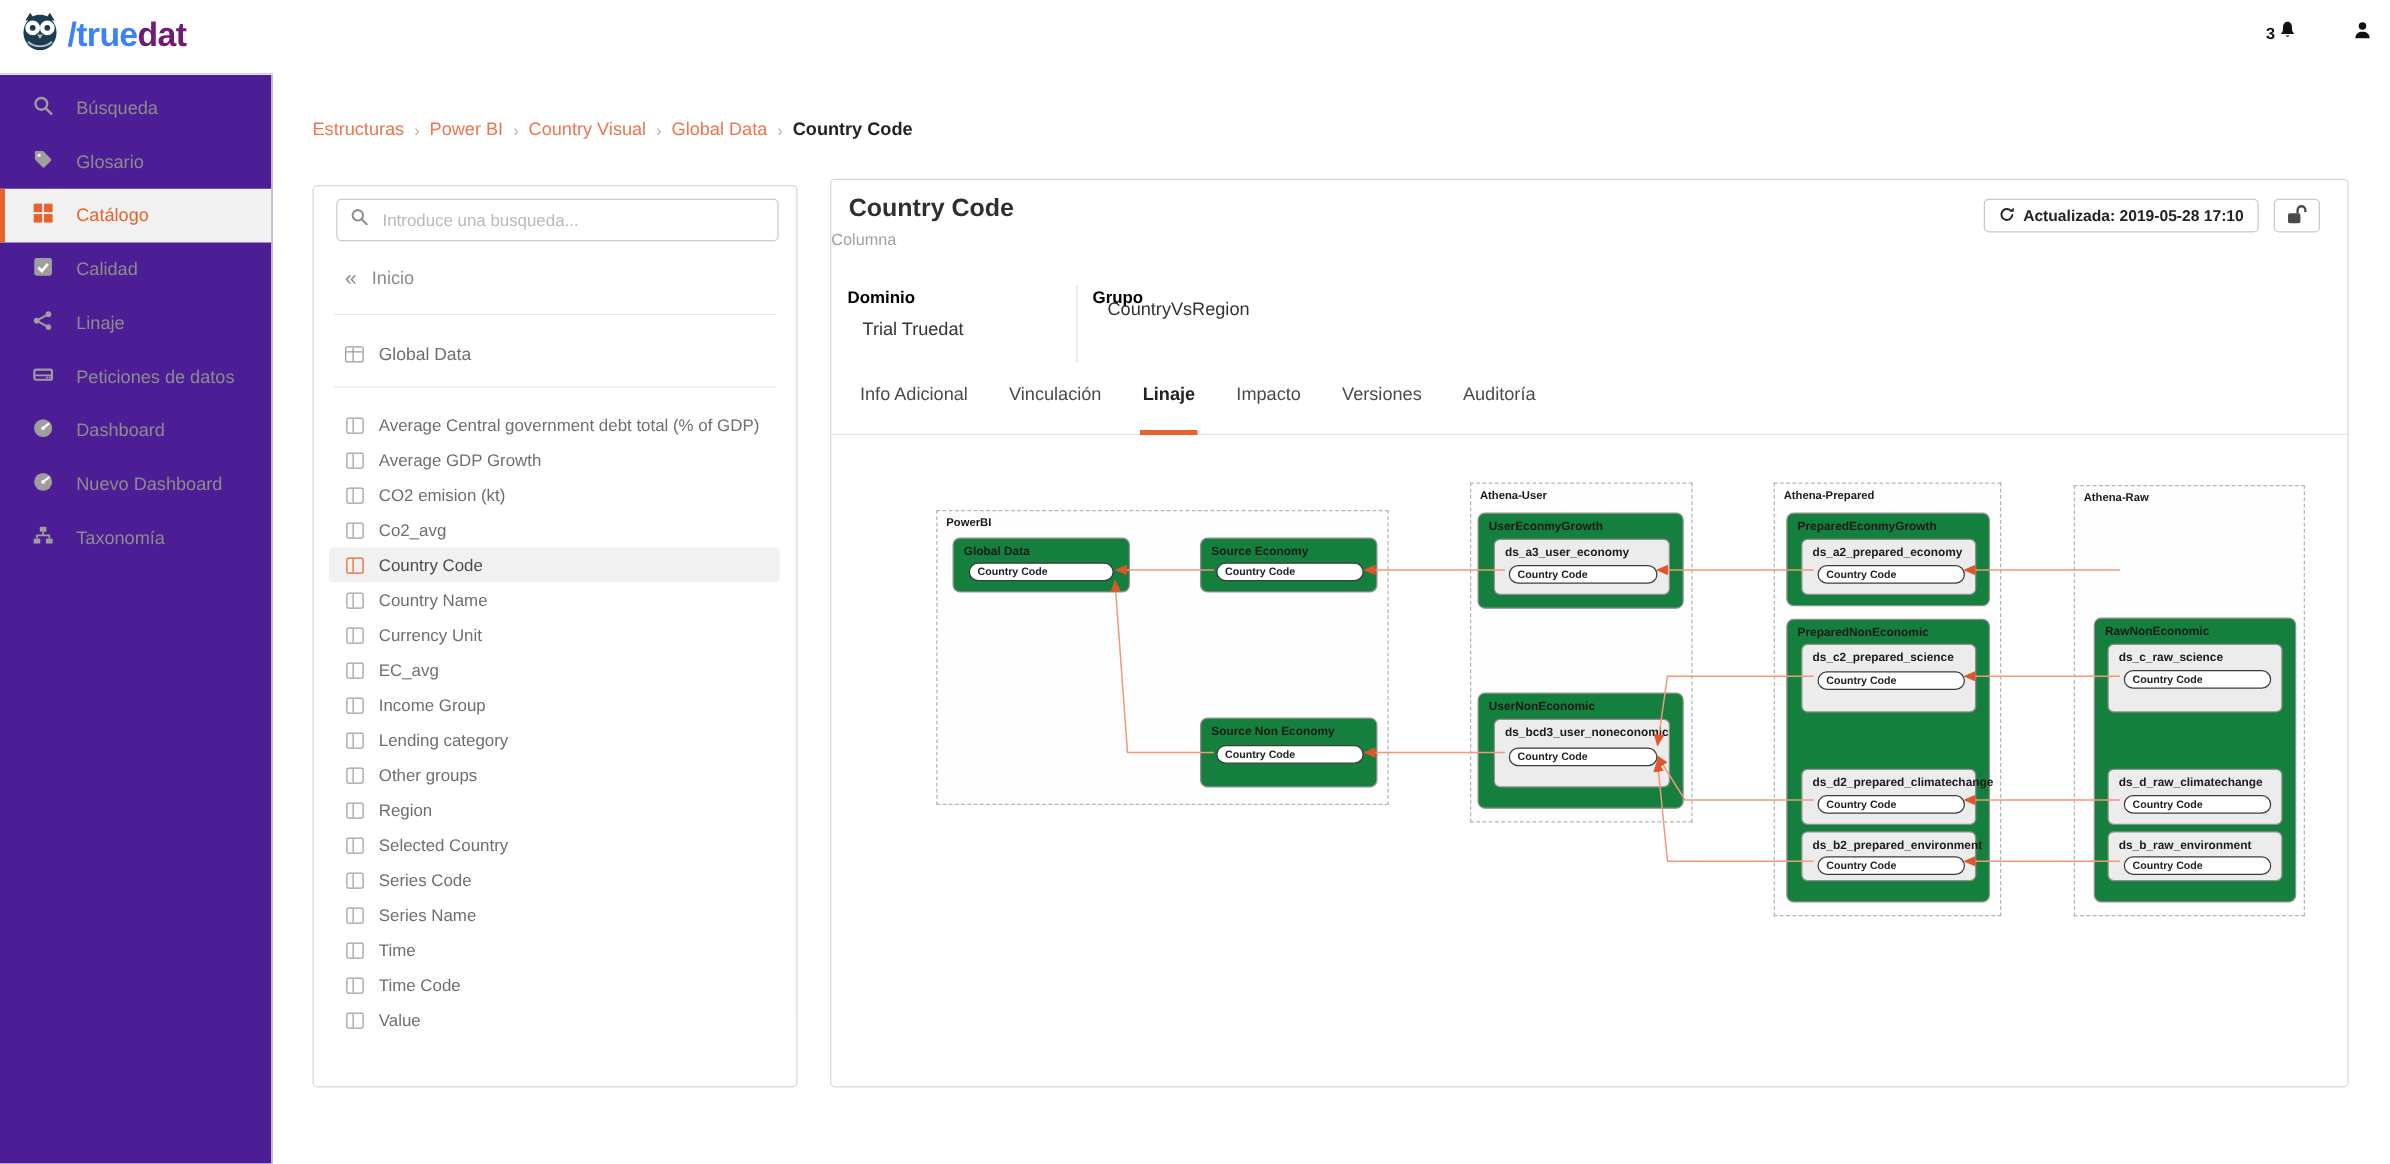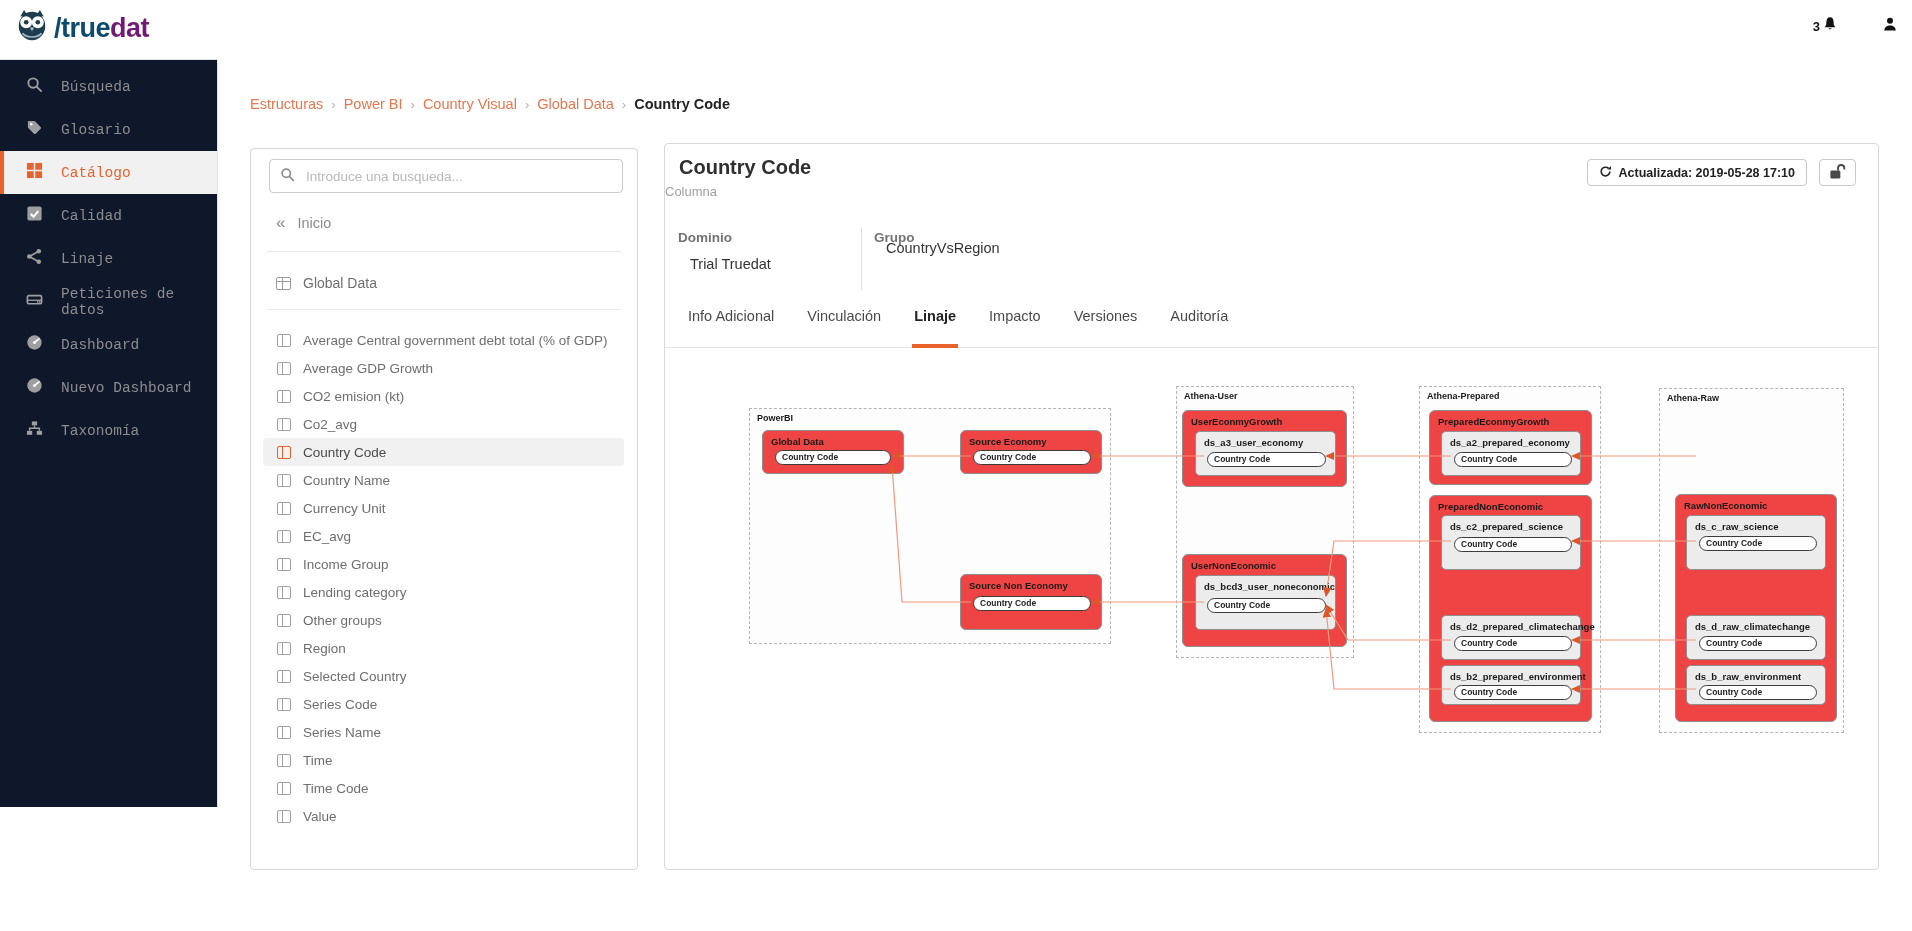--- a/index.html
+++ b/index.html
@@ -2,28 +2,28 @@
 <html><head>
 <meta charset="utf-8">
 <style>
   html,body{margin:0;padding:0;background:#fff;}
   .page{position:relative;width:1912px;height:931px;background:#fff;overflow:hidden;
         font-family:"Liberation Sans",sans-serif;color:#333;}
   
   .topbar{position:absolute;left:0;top:0;width:1912px;height:59px;background:#fff;}
   .logo{position:absolute;left:14px;top:8px;display:flex;align-items:center;gap:4px;cursor:pointer;}
   .logo-text{font-size:27px;font-weight:bold;letter-spacing:-0.5px;}
-  .logo-true{color:#0c4a6e;}
+  .logo-true{color:#3b82f6;}
   .logo-dat{color:#701a75;}
   .top-right{position:absolute;right:14px;top:16px;display:flex;align-items:center;gap:44px;}
   .bell-wrap{display:flex;align-items:center;gap:2px;cursor:pointer;}
   .bell-count{font-size:13px;font-weight:bold;color:#111;}
   
-  .sidebar{position:absolute;left:0;top:59px;width:218px;height:748px;background:#0f172a;
-           border-top:1px solid #e4e4e4;border-right:1px solid #e4e4e4;box-sizing:border-box;padding-top:5px;font-family:Liberation Mono, monospace;}
+  .sidebar{position:absolute;left:0;top:59px;width:218px;height:872px;background:#4c1d95;
+           border-top:1px solid #e4e4e4;border-right:1px solid #e4e4e4;box-sizing:border-box;padding-top:5px;}
   .nav-item{position:relative;display:flex;align-items:center;gap:18px;height:43px;padding-left:26px;
             font-size:14.5px;color:#8d8d8d;cursor:pointer;}
   .nav-item svg{flex:none;}
   .nav-item.active{background:#f1f1f1;color:#e8622d;}
   .nav-item.active::before{content:"";position:absolute;left:0;top:0;bottom:0;width:4px;background:#e8622d;}
   .nav-caret{margin-left:auto;margin-right:20px;font-size:12px;color:#9e9e9e;}
   
   .breadcrumb{position:absolute;left:250px;top:96px;font-size:14.5px;display:flex;gap:8px;align-items:center;}
   .crumb{color:#e8764f;cursor:pointer;}
   .crumb-sep{color:#b9b0aa;font-size:13px;}
@@ -56,37 +56,37 @@
   .ti::before{content:"";position:absolute;left:0;right:0;top:3px;height:1.5px;background:#9a9a9a;}
   .ti::after{content:"";position:absolute;top:0;bottom:0;left:4.5px;width:1.5px;background:#9a9a9a;}
   
   .d-title{position:absolute;left:14px;top:12px;font-size:20px;font-weight:bold;color:#2f2f2f;}
   .d-subtitle{position:absolute;left:0;top:40px;font-size:13px;color:#a0a0a0;}
   .upd-btn{position:absolute;right:71px;top:15px;height:27px;border:1px solid #c9c9c9;border-radius:4px;
            display:flex;align-items:center;gap:7px;padding:0 11px;font-size:12.5px;font-weight:bold;
            color:#222;background:#fff;cursor:pointer;}
   .lock-btn{position:absolute;right:22px;top:15px;width:37px;height:27px;border:1px solid #c9c9c9;
             border-radius:4px;display:flex;align-items:center;justify-content:center;background:#fff;cursor:pointer;}
-  .meta-label{font-size:13.5px;font-weight:bold;color:#737373;}
+  .meta-label{font-size:13.5px;font-weight:bold;color:#000000;}
   .meta-value{font-size:14.5px;color:#333;}
   .dom-label{position:absolute;left:13px;top:86px;}
   .dom-value{position:absolute;left:25px;top:112px;}
   .meta-div{position:absolute;left:196px;top:84px;height:62px;border-left:1px solid #e0e0e0;}
   .grp-label{position:absolute;left:209px;top:86px;}
   .grp-value{position:absolute;left:221px;top:96px;}
   
   .tabs{position:absolute;left:0;right:0;top:160px;display:flex;column-gap:29px;padding-left:21px;
         border-bottom:1px solid #e4e4e4;}
   .tab{font-size:14.5px;color:#4a4a4a;padding:4px 2px 20px 2px;cursor:pointer;border-bottom:4px solid transparent;
        margin-bottom:-1px;}
   .tab.active{font-weight:bold;color:#222;border-bottom-color:#e8622d;}
   
   .lin-group{position:absolute;border:1px dashed #b5b5b5;background:#fdfdfd;box-sizing:border-box;}
   .lin-glabel{position:absolute;left:7px;top:4px;font-size:9px;font-weight:bold;color:#1a1a1a;white-space:nowrap;}
-  .lin-table{position:absolute;border:1px solid #8f8f8f;border-radius:6px;background:#ef4444;box-sizing:border-box;}
+  .lin-table{position:absolute;border:1px solid #8f8f8f;border-radius:6px;background:#15803d;box-sizing:border-box;}
   .lin-tlabel{position:absolute;left:8px;top:5px;font-size:9.5px;font-weight:bold;color:#1a1a1a;white-space:nowrap;}
   .lin-ds{position:absolute;border:1px solid #8f8f8f;border-radius:5px;background:#ececec;box-sizing:border-box;}
   .lin-pill{position:absolute;height:15px;border:1px solid #3c3c3c;border-radius:8px;background:#fff;
             box-sizing:border-box;font-size:8.5px;font-weight:bold;color:#222;line-height:13px;
             padding-left:6px;white-space:nowrap;overflow:hidden;cursor:pointer;}
   .edges{position:absolute;left:0;top:0;pointer-events:none;}
 </style>
 </head>
 <body>
 

